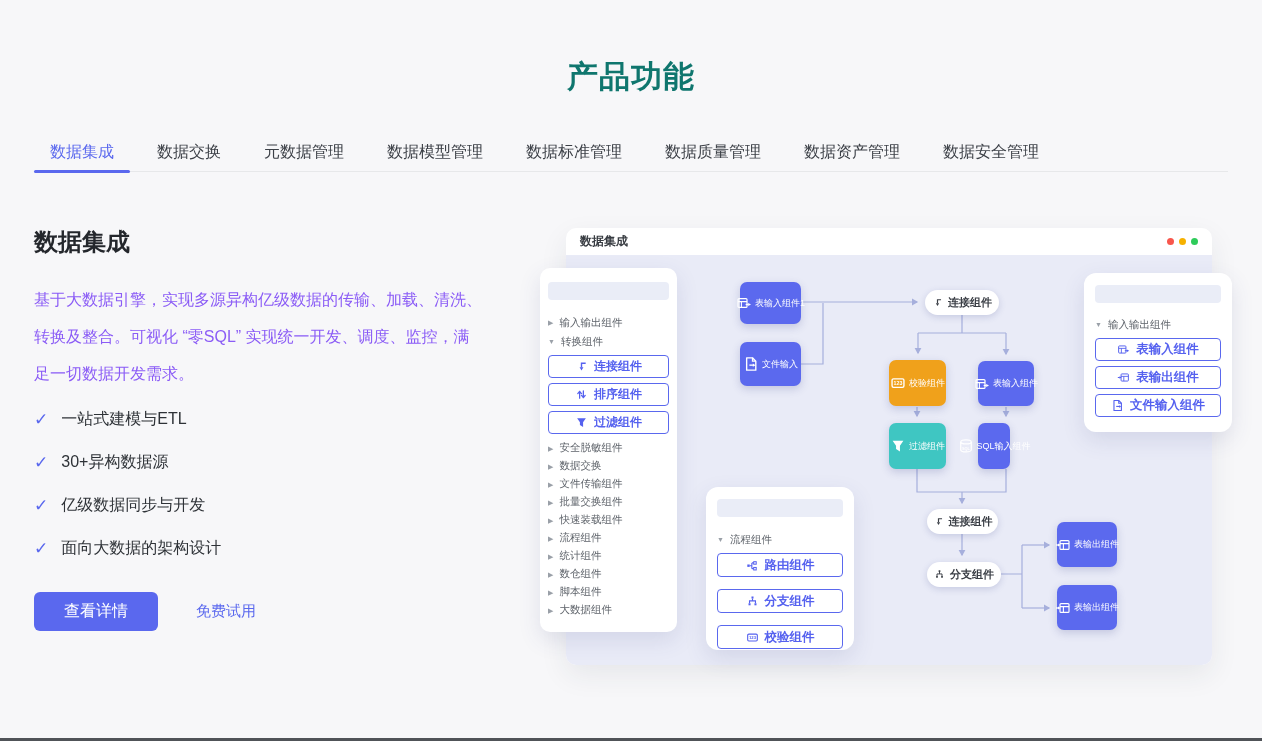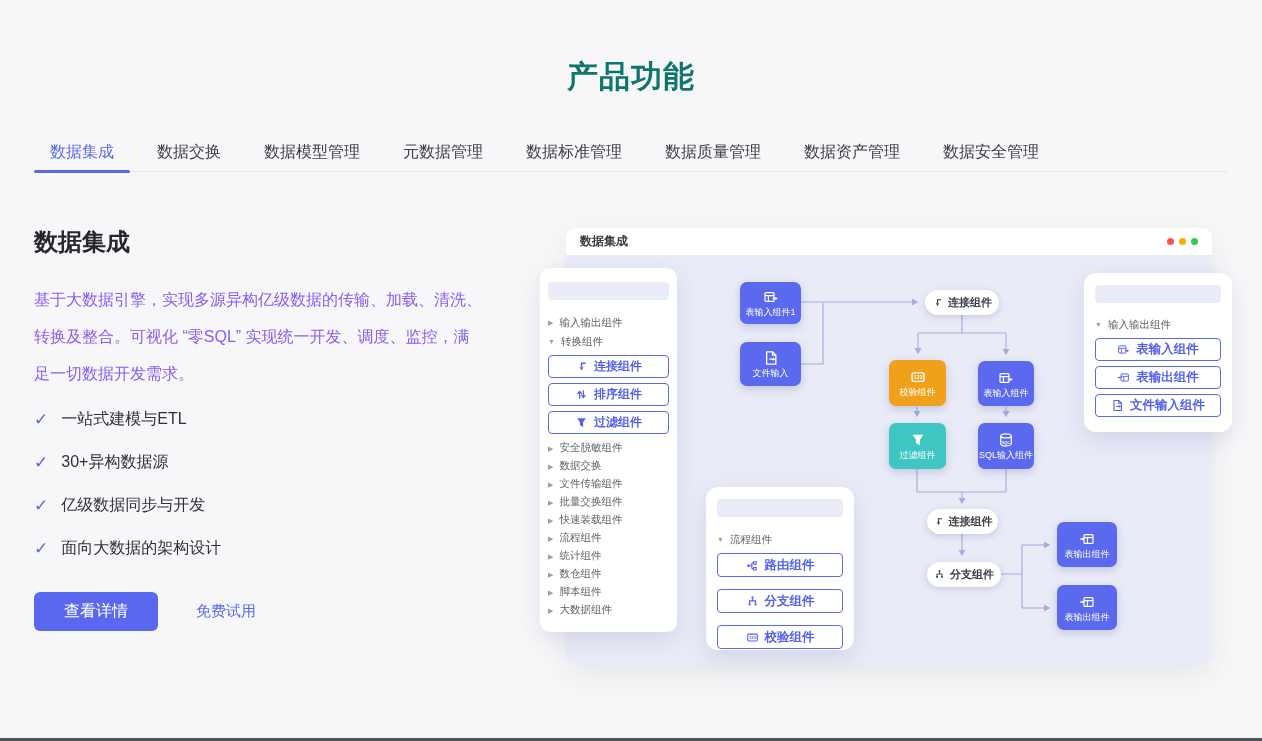--- a/index.html
+++ b/index.html
@@ -39,21 +39,21 @@
   .titlebar { height:27px; display:flex; align-items:center; justify-content:space-between; padding:0 14px; }
   .win-title { font-size:12px; font-weight:600; color:#383c42; }
   .dots { display:flex; gap:5px; }
   .dot { width:7px; height:7px; border-radius:50%; }
   .dot.red { background:#f8564c; } .dot.yellow { background:#f6b100; } .dot.green { background:#2ecb5a; }
   .canvas { position:absolute; left:0; right:0; top:27px; bottom:0;
     background:#e9ebf7; border-radius:0 0 10px 10px; }
   
   .wires { position:absolute; left:0; top:0; z-index:2; pointer-events:none; }
   
-  .node { position:absolute; z-index:3; display:flex; flex-direction:column;
+  .node { position:absolute; z-index:3; display:flex; flex-direction:row;
     align-items:center; justify-content:center; gap:3px; border-radius:7px;
     color:#fff; cursor:grab; box-shadow:0 3px 8px rgba(60,70,140,0.22); }
   .node.purple { background:#5b69ee; }
   .node.orange { background:#f0a11b; }
   .node.teal   { background:#3fc6c2; }
   .node-label { font-size:9px; line-height:1; color:#fff; white-space:nowrap; }
   .pill { position:absolute; z-index:3; display:flex; align-items:center; justify-content:center;
     gap:5px; background:#fff; border-radius:13px; font-size:11px; font-weight:600; color:#3a3e45;
     box-shadow:0 2px 7px rgba(60,70,140,0.20); cursor:grab; white-space:nowrap; }
   
@@ -140,22 +140,22 @@
       <text x="7" y="10.3" font-size="3.4" font-weight="bold" text-anchor="middle" fill="currentColor" font-family="'Liberation Sans','DejaVu Sans',sans-serif">SQL</text>
     </symbol>
   </defs>
 </svg>
 
 <h1 class="page-title">产品功能</h1>
 
 <nav class="tabbar">
   <div class="tab active">数据集成</div>
   <div class="tab">数据交换</div>
+  <div class="tab">元数据管理</div>
   <div class="tab">数据模型管理</div>
-  <div class="tab">元数据管理</div>
   <div class="tab">数据标准管理</div>
   <div class="tab">数据质量管理</div>
   <div class="tab">数据资产管理</div>
   <div class="tab">数据安全管理</div>
 </nav>
 
 <h2 class="hero-heading">数据集成</h2>
 <p class="hero-desc">基于大数据引擎，实现多源异构亿级数据的传输、加载、清洗、转换及整合。可视化 “零SQL” 实现统一开发、调度、监控，满足一切数据开发需求。</p>
 
 <div class="features">
@@ -246,21 +246,21 @@
       <use href="#sym-table-in"></use>
     </svg>
   <span class="node-label">表输入组件</span>
 </div>
 <div class="node teal" style="left:889px;top:423px;width:57px;height:46px;">
   <svg class="i16 icn">
       <use href="#sym-filter"></use>
     </svg>
   <span class="node-label">过滤组件</span>
 </div>
-<div class="node purple" style="left:978px;top:423px;width:56px;height:46px;">
+<div class="node purple" style="left:978px;top:423px;width:32px;height:46px;">
   <svg class="i16 icn">
       <use href="#sym-database"></use>
     </svg>
   <span class="node-label">SQL输入组件</span>
 </div>
 <div class="pill" style="left:927px;top:509px;width:71px;height:25px;">
   <svg class="i11 icn">
       <use href="#sym-connect"></use>
     </svg>
   <span>连接组件</span>

